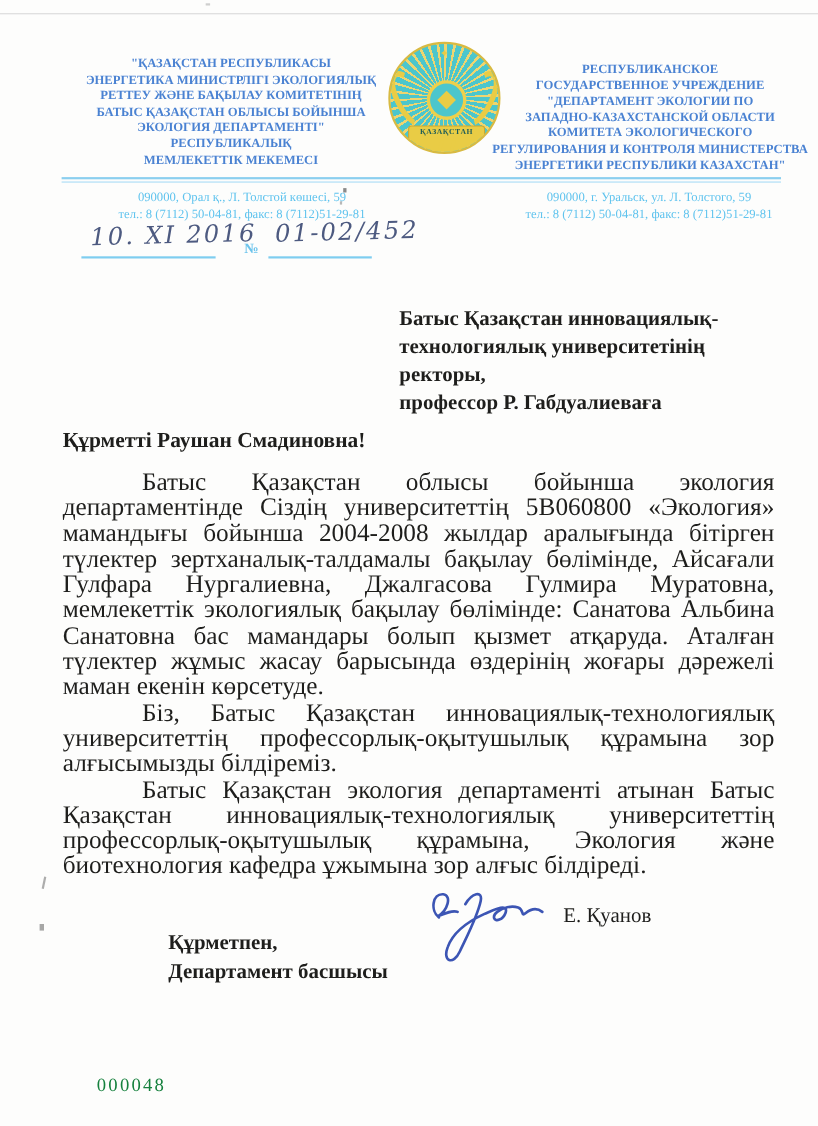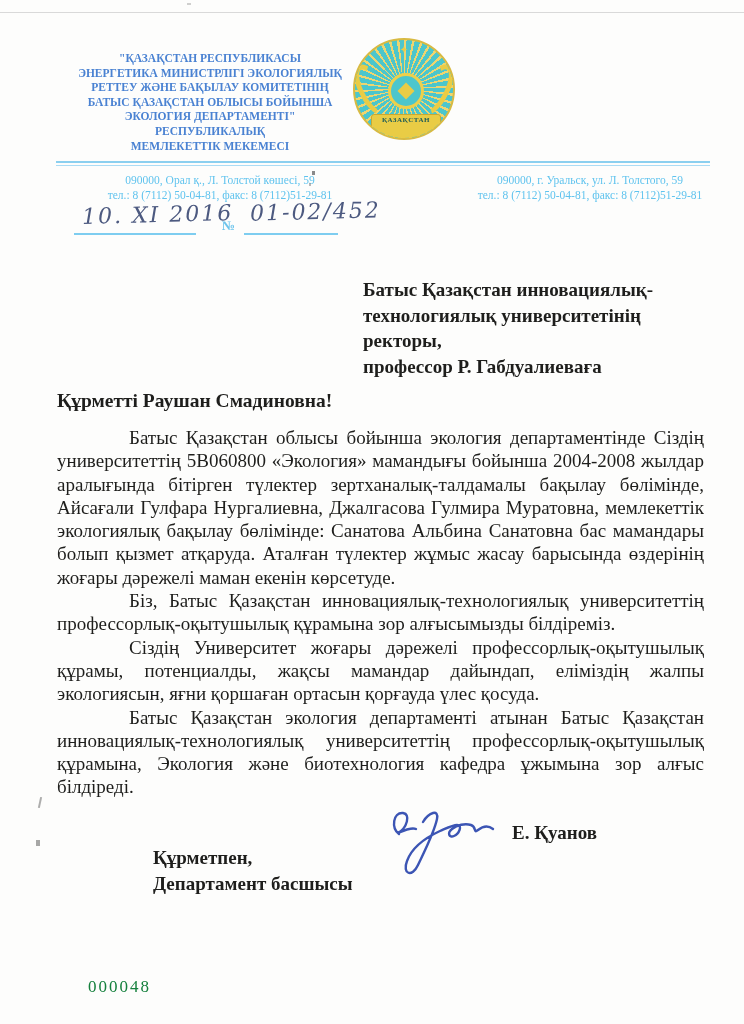--- a/index.html
+++ b/index.html
@@ -87,30 +87,30 @@
   .recipient {
     position:absolute; left:363px; top:277px; width:335px;
     font-weight:bold; font-size:19px; line-height:25.5px; white-space:pre-line;
   }
   .salutation {
     position:absolute; left:57px; top:390px; width:560px; 
     font-weight:bold; font-size:19.5px;
   }
   .body-text {
     position:absolute; left:57px; top:426px; width:647px;
-    font-size:19px; line-height:23.3px; text-align:justify;
+    font-size:23px; line-height:23.3px; text-align:justify;
   }
   .body-text p { text-indent:72px; margin:0; }
 
   .signoff {
     position:absolute; left:153px; top:845px; font-weight:bold; font-size:19px;
     line-height:26px; white-space:pre-line;
   }
   .signature { position:absolute; left:385px; top:798px; width:118px; height:88px; }
-  .signer { position:absolute; left:512px; top:822px; font-weight:bold; font-size:19px; }
+  .signer { position:absolute; left:512px; top:822px; font-weight:normal; font-size:19px; }
 
   .footer-number {
     position:absolute; left:88px; top:977px; font-size:17px; color:#15803d;
     letter-spacing:2px;
   }
 </style>
 </head>
 <body>
 
 <div class="page">
@@ -129,20 +129,27 @@
     <div class="emblem-circle">
       <div class="emblem-star">✦</div>
       <div class="emblem-wing left"></div>
       <div class="emblem-wing right"></div>
       <div class="emblem-center"></div>
       <div class="emblem-banner">ҚАЗАҚСТАН</div>
       <div class="emblem-tail"></div>
     </div>
   </div>
 
+  <div class="lh-block lh-right">РЕСПУБЛИКАНСКОЕ
+ГОСУДАРСТВЕННОЕ  УЧРЕЖДЕНИЕ
+"ДЕПАРТАМЕНТ ЭКОЛОГИИ ПО
+ЗАПАДНО-КАЗАХСТАНСКОЙ ОБЛАСТИ
+КОМИТЕТА ЭКОЛОГИЧЕСКОГО
+РЕГУЛИРОВАНИЯ И КОНТРОЛЯ МИНИСТЕРСТВА
+ЭНЕРГЕТИКИ РЕСПУБЛИКИ КАЗАХСТАН"</div>
 
   <div class="double-rule"></div>
   <div class="addr addr-left">090000, Орал қ., Л. Толстой көшесі, 59
 тел.: 8 (7112) 50-04-81, факс: 8 (7112)51-29-81</div>
   <div class="addr addr-right">090000, г. Уральск, ул. Л. Толстого, 59
 тел.: 8 (7112) 50-04-81, факс: 8 (7112)51-29-81</div>
 
   <div class="handwriting hw-date">10. ХІ 2016</div>
   <div class="ref-underline ul-1"></div>
   <div class="num-sign">№</div>
@@ -156,21 +163,20 @@
   <div class="speck" style="left:187px;top:3px;width:4px;height:2px;opacity:.4;"></div>
 
   <div class="recipient">Батыс Қазақстан инновациялық-
 технологиялық университетінің ректоры,
 профессор Р. Габдуалиеваға</div>
   <div class="salutation">Құрметті Раушан Смадиновна!</div>
 
   <div class="body-text">
     <p>Батыс Қазақстан облысы бойынша экология департаментінде Сіздің университеттің  5В060800 «Экология» мамандығы бойынша 2004-2008 жылдар аралығында бітірген түлектер зертханалық-талдамалы бақылау бөлімінде, Айсағали Гулфара Нургалиевна,  Джалгасова Гулмира Муратовна,  мемлекеттік экологиялық бақылау бөлімінде: Санатова Альбина Санатовна бас мамандары болып қызмет атқаруда.  Аталған түлектер жұмыс жасау барысында өздерінің жоғары дәрежелі маман екенін көрсетуде.</p>
     <p>Біз, Батыс Қазақстан инновациялық-технологиялық университеттің профессорлық-оқытушылық құрамына зор алғысымызды білдіреміз.</p>
-    <p>Сіздің Университет жоғары дәрежелі профессорлық-оқытушылық құрамы, потенциалды,  жақсы мамандар дайындап, еліміздің жалпы экологиясын, яғни қоршаған ортасын қорғауда үлес қосуда.</p>
     <p>Батыс Қазақстан экология департаменті атынан Батыс Қазақстан инновациялық-технологиялық университеттің профессорлық-оқытушылық құрамына, Экология және биотехнология кафедра ұжымына зор алғыс білдіреді.</p>
   </div>
 
   <div class="signoff">Құрметпен,
 Департамент басшысы</div>
 
   <svg class="signature" viewBox="0 0 118 88">
     <path d="M14,36 C6,30 8,14 18,15 C26,16 22,30 13,35 C20,32 27,29 31,31
              M38,24 C44,14 54,11 52,21 C49,35 40,52 33,67 C27,80 17,76 22,63
              C27,49 42,39 55,33 C62,30 68,27 72,27 C78,27 74,36 69,38

